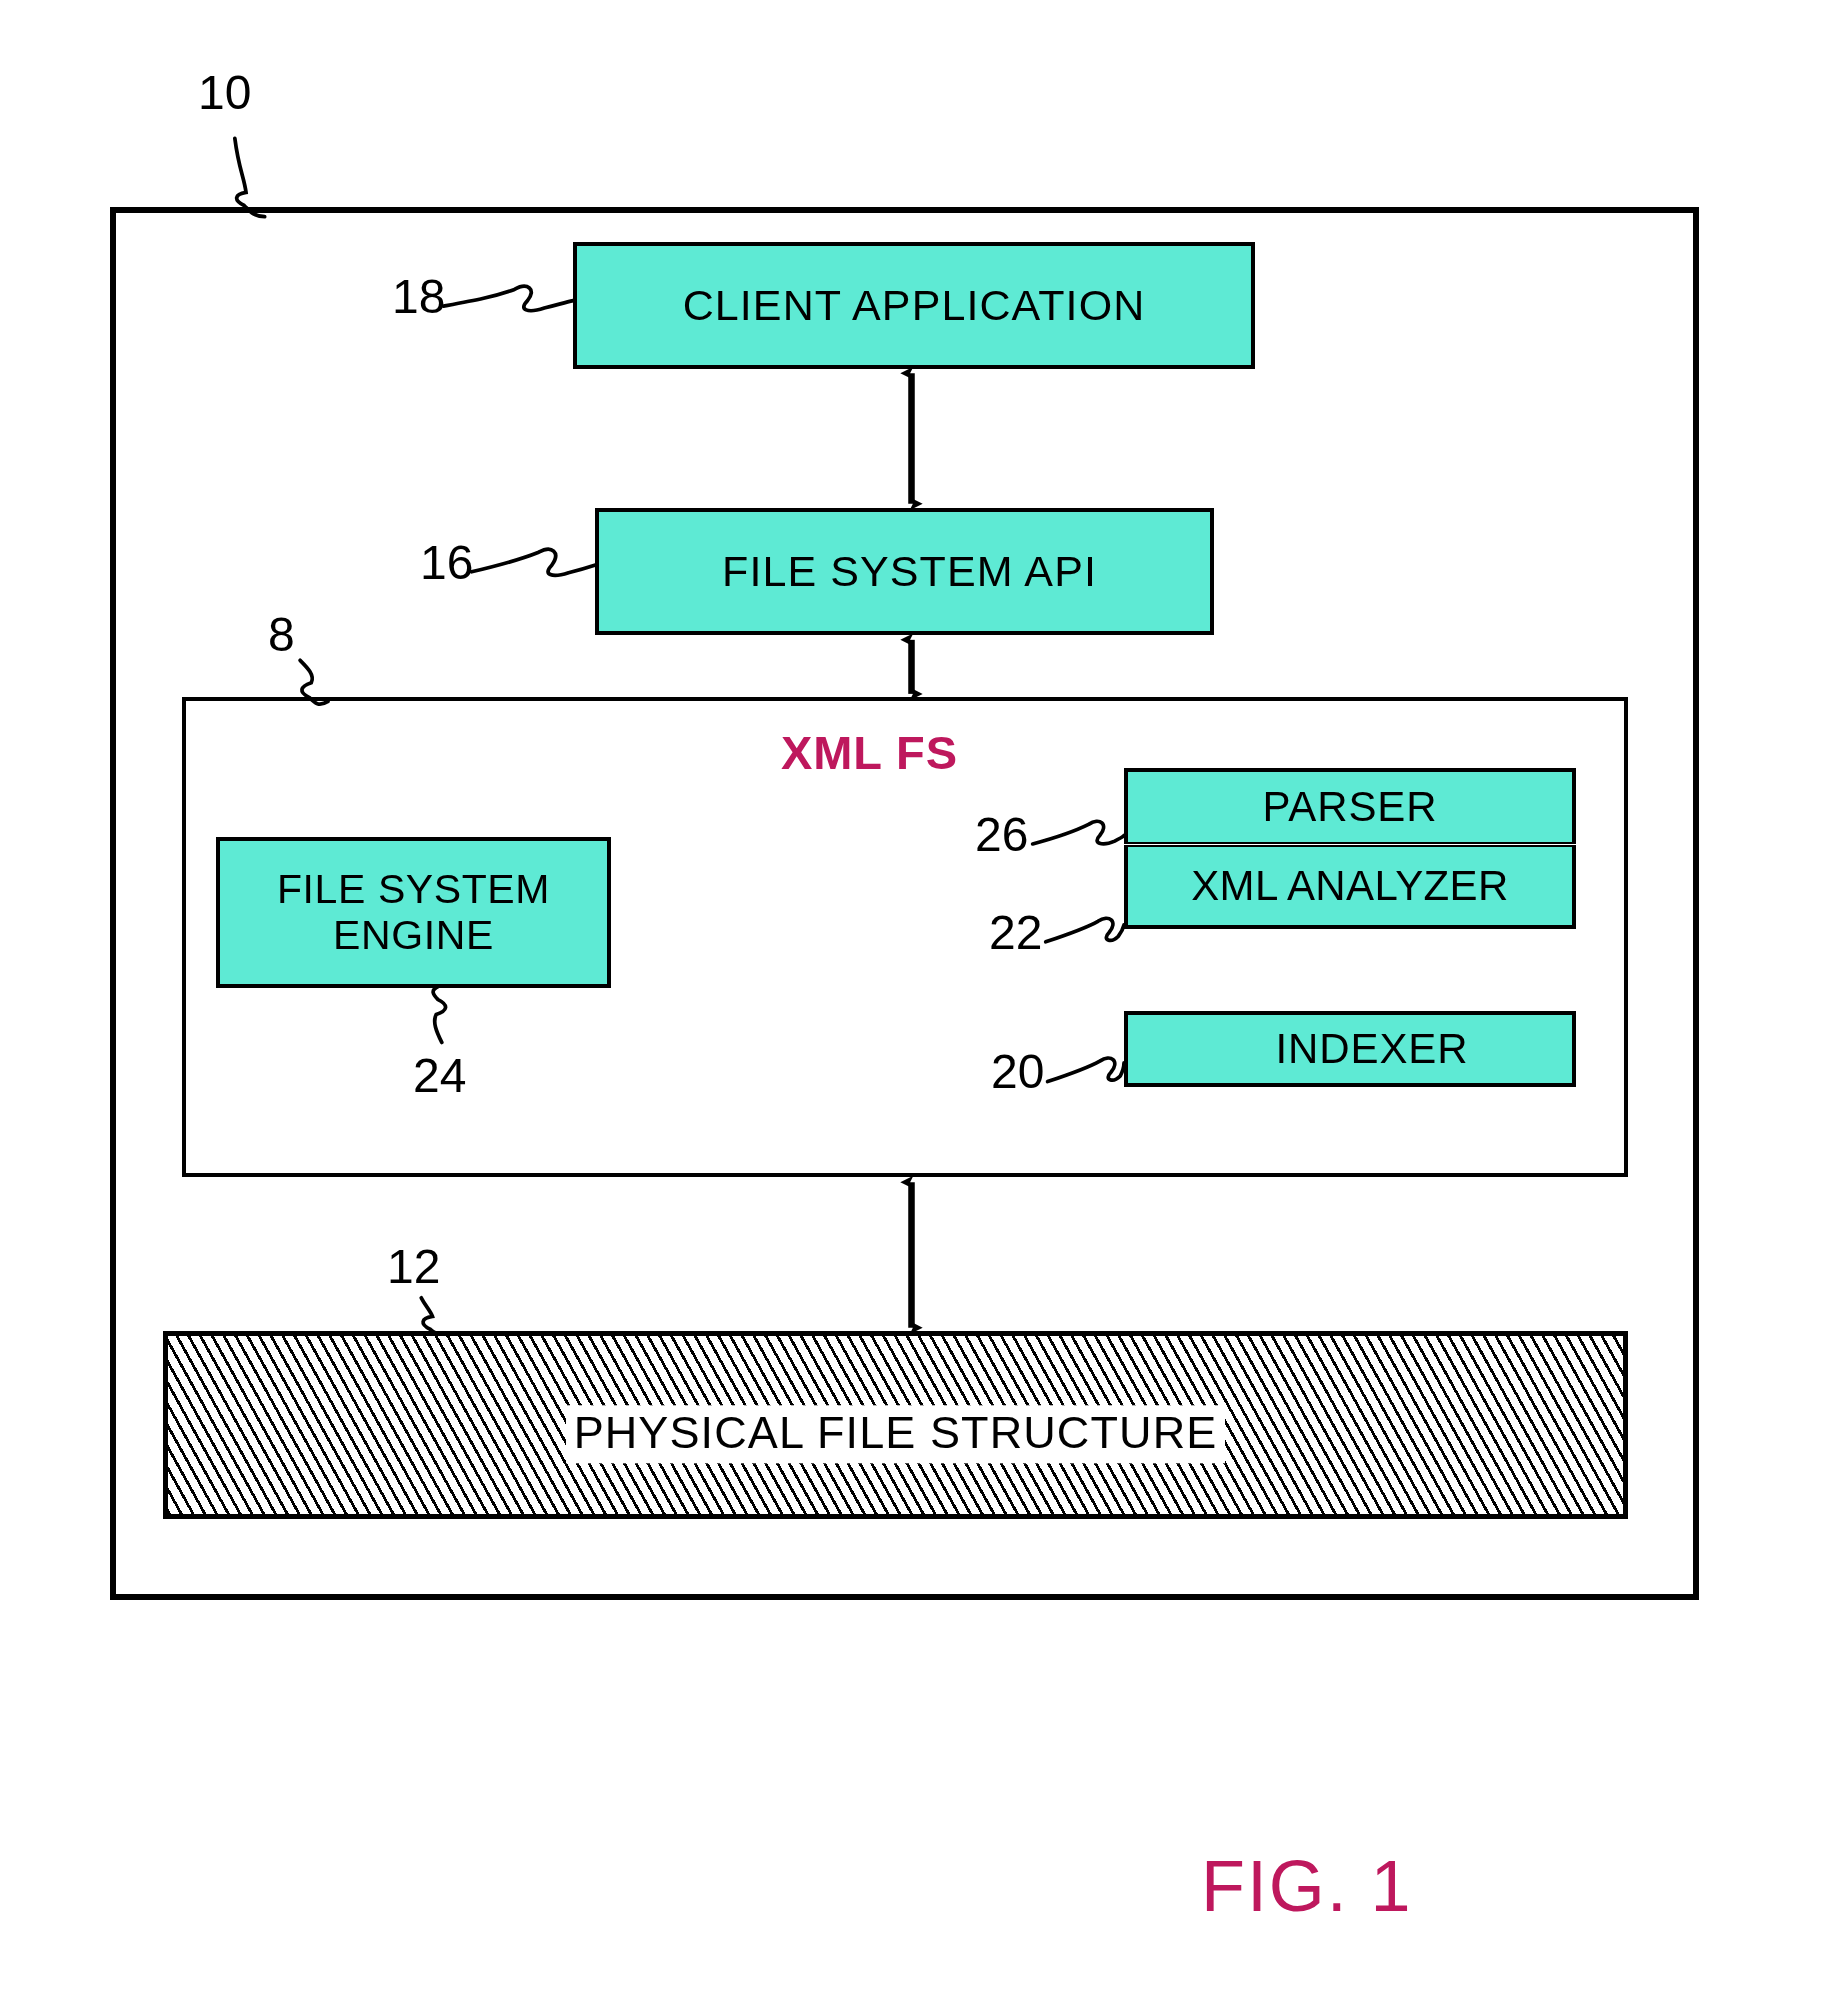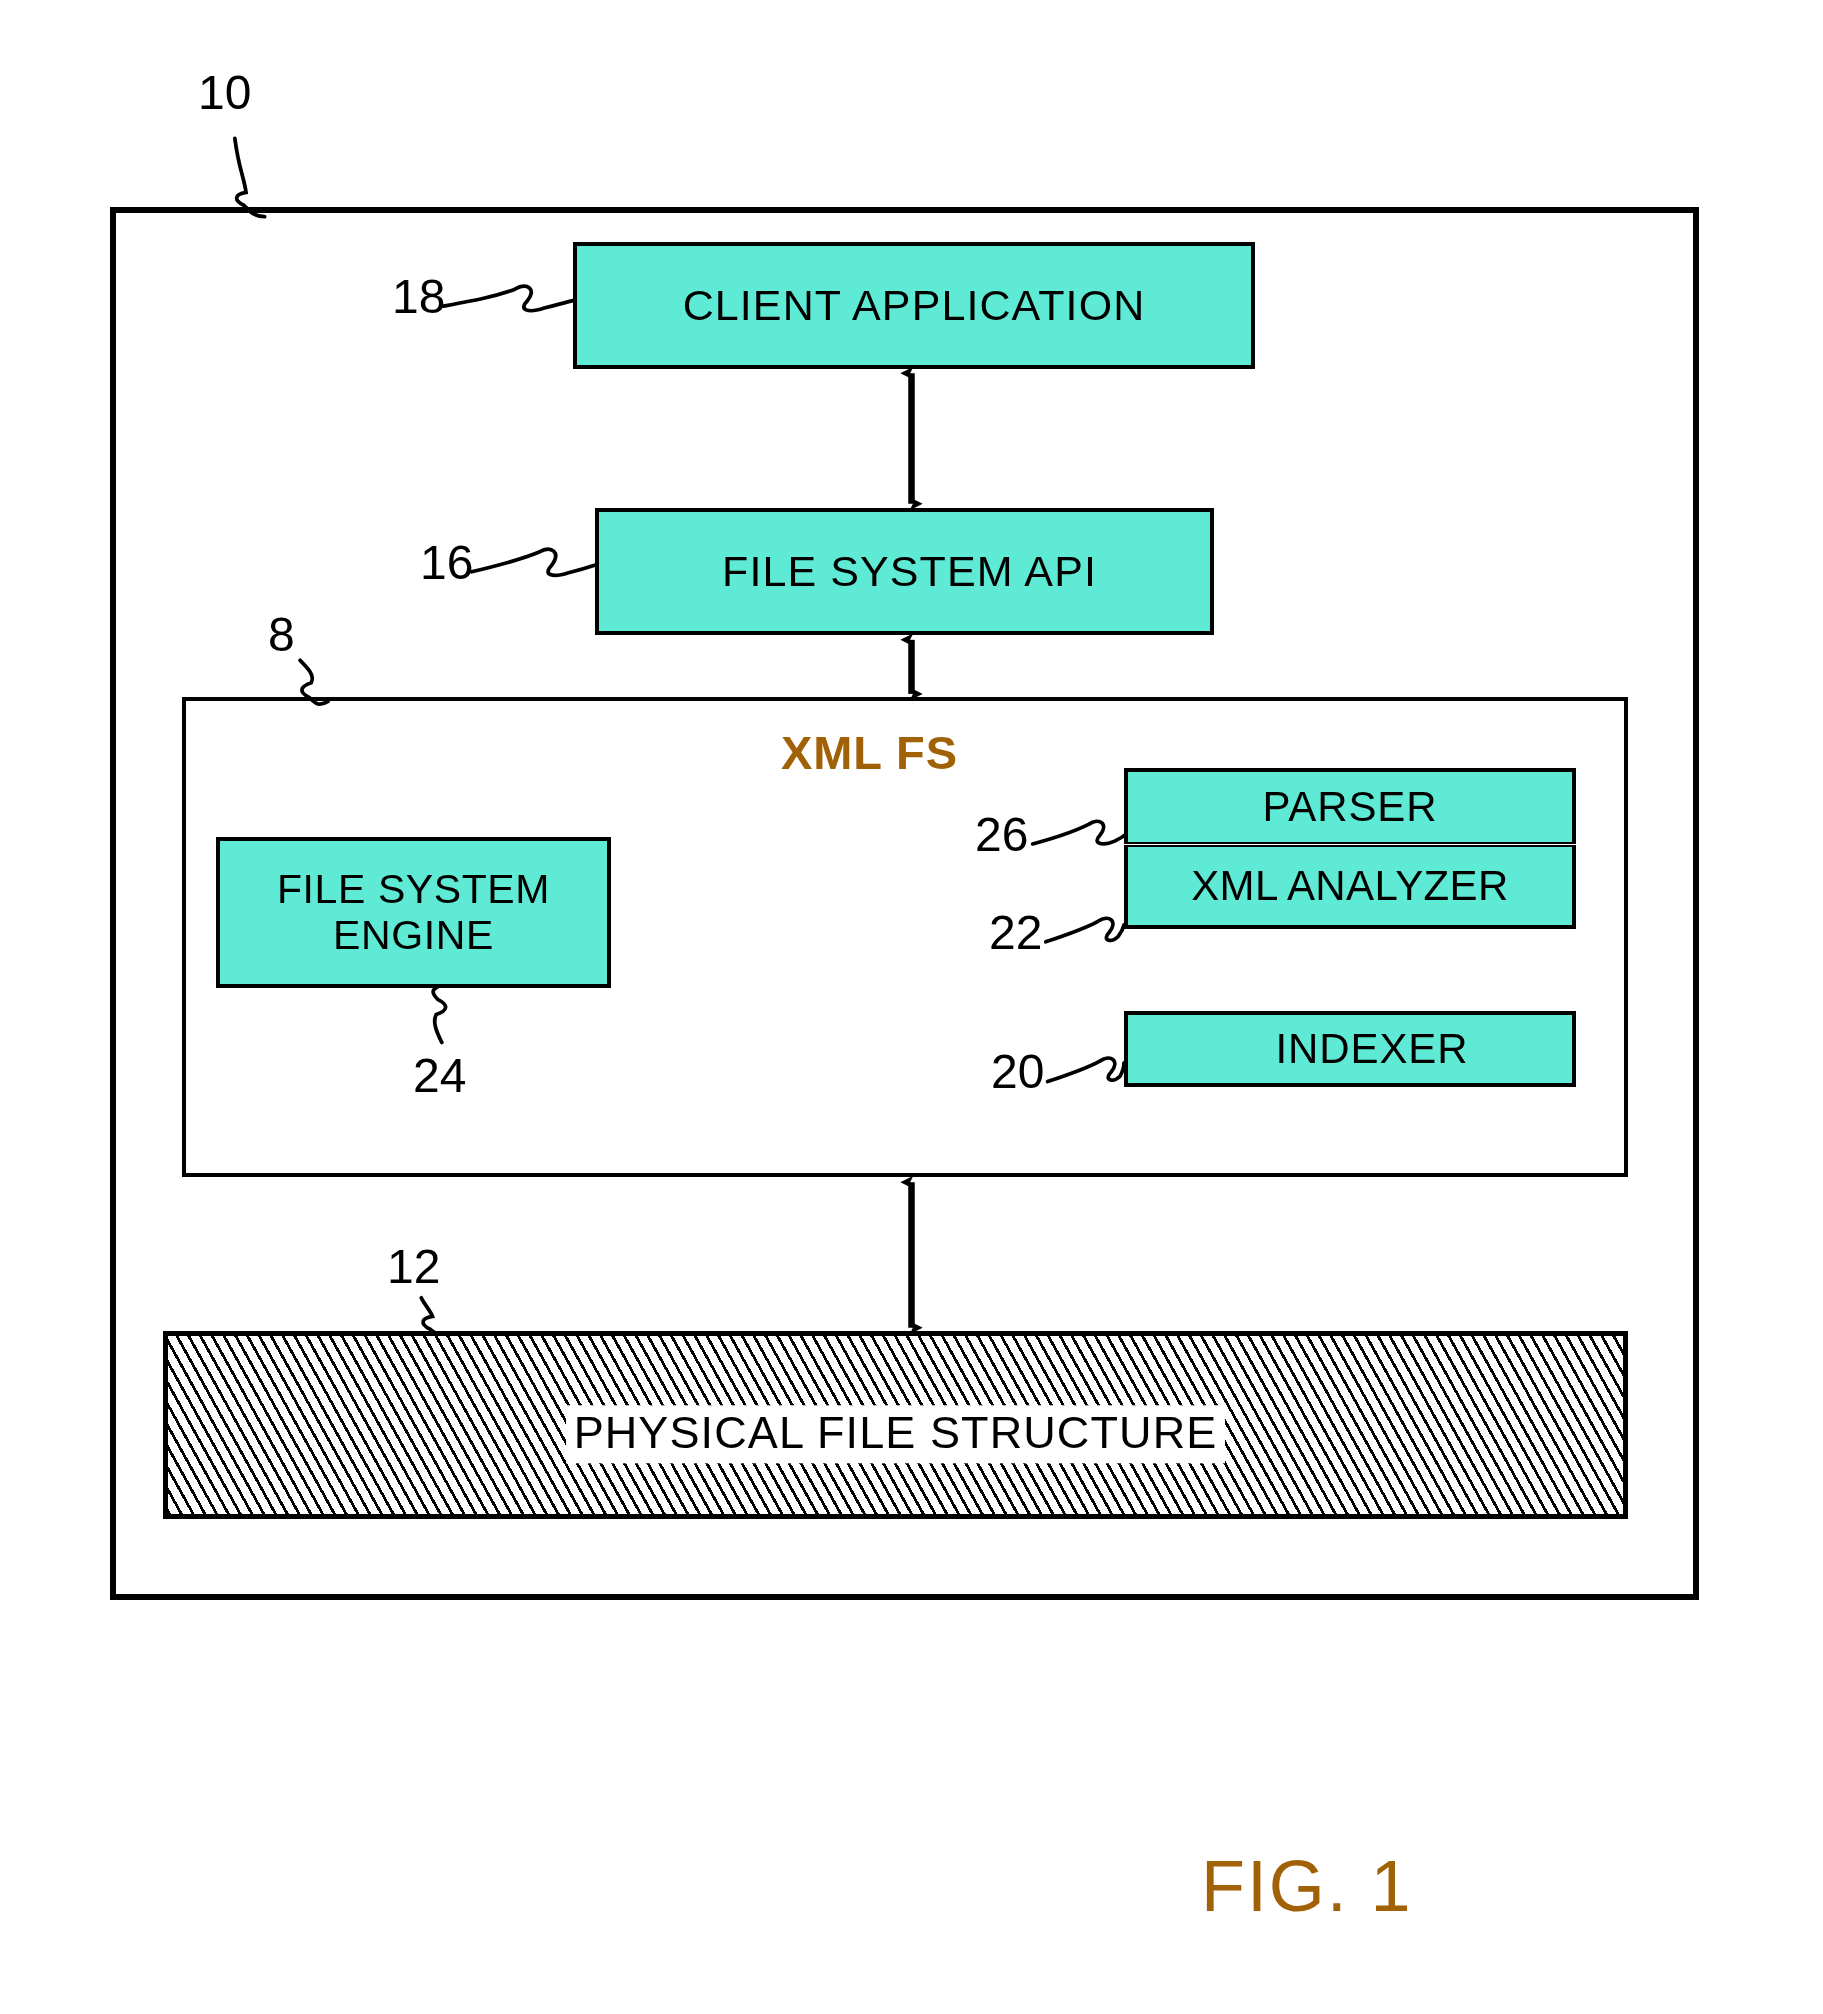--- a/index.html
+++ b/index.html
@@ -22,21 +22,21 @@
     background: #5eead4;
     display: flex;
     align-items: center;
     justify-content: center;
     text-align: center;
     color: #000;
     line-height: 1.12;
   }
   .plain {
     position: absolute;
-    color: #a16207;
+    color: #be185d;
   }
   
   #outer-boundary {
     left: 110px; top: 207px;
     width: 1589px; height: 1393px;
     border-width: 6.5px;
     background: transparent;
     display: block;
   }
   

